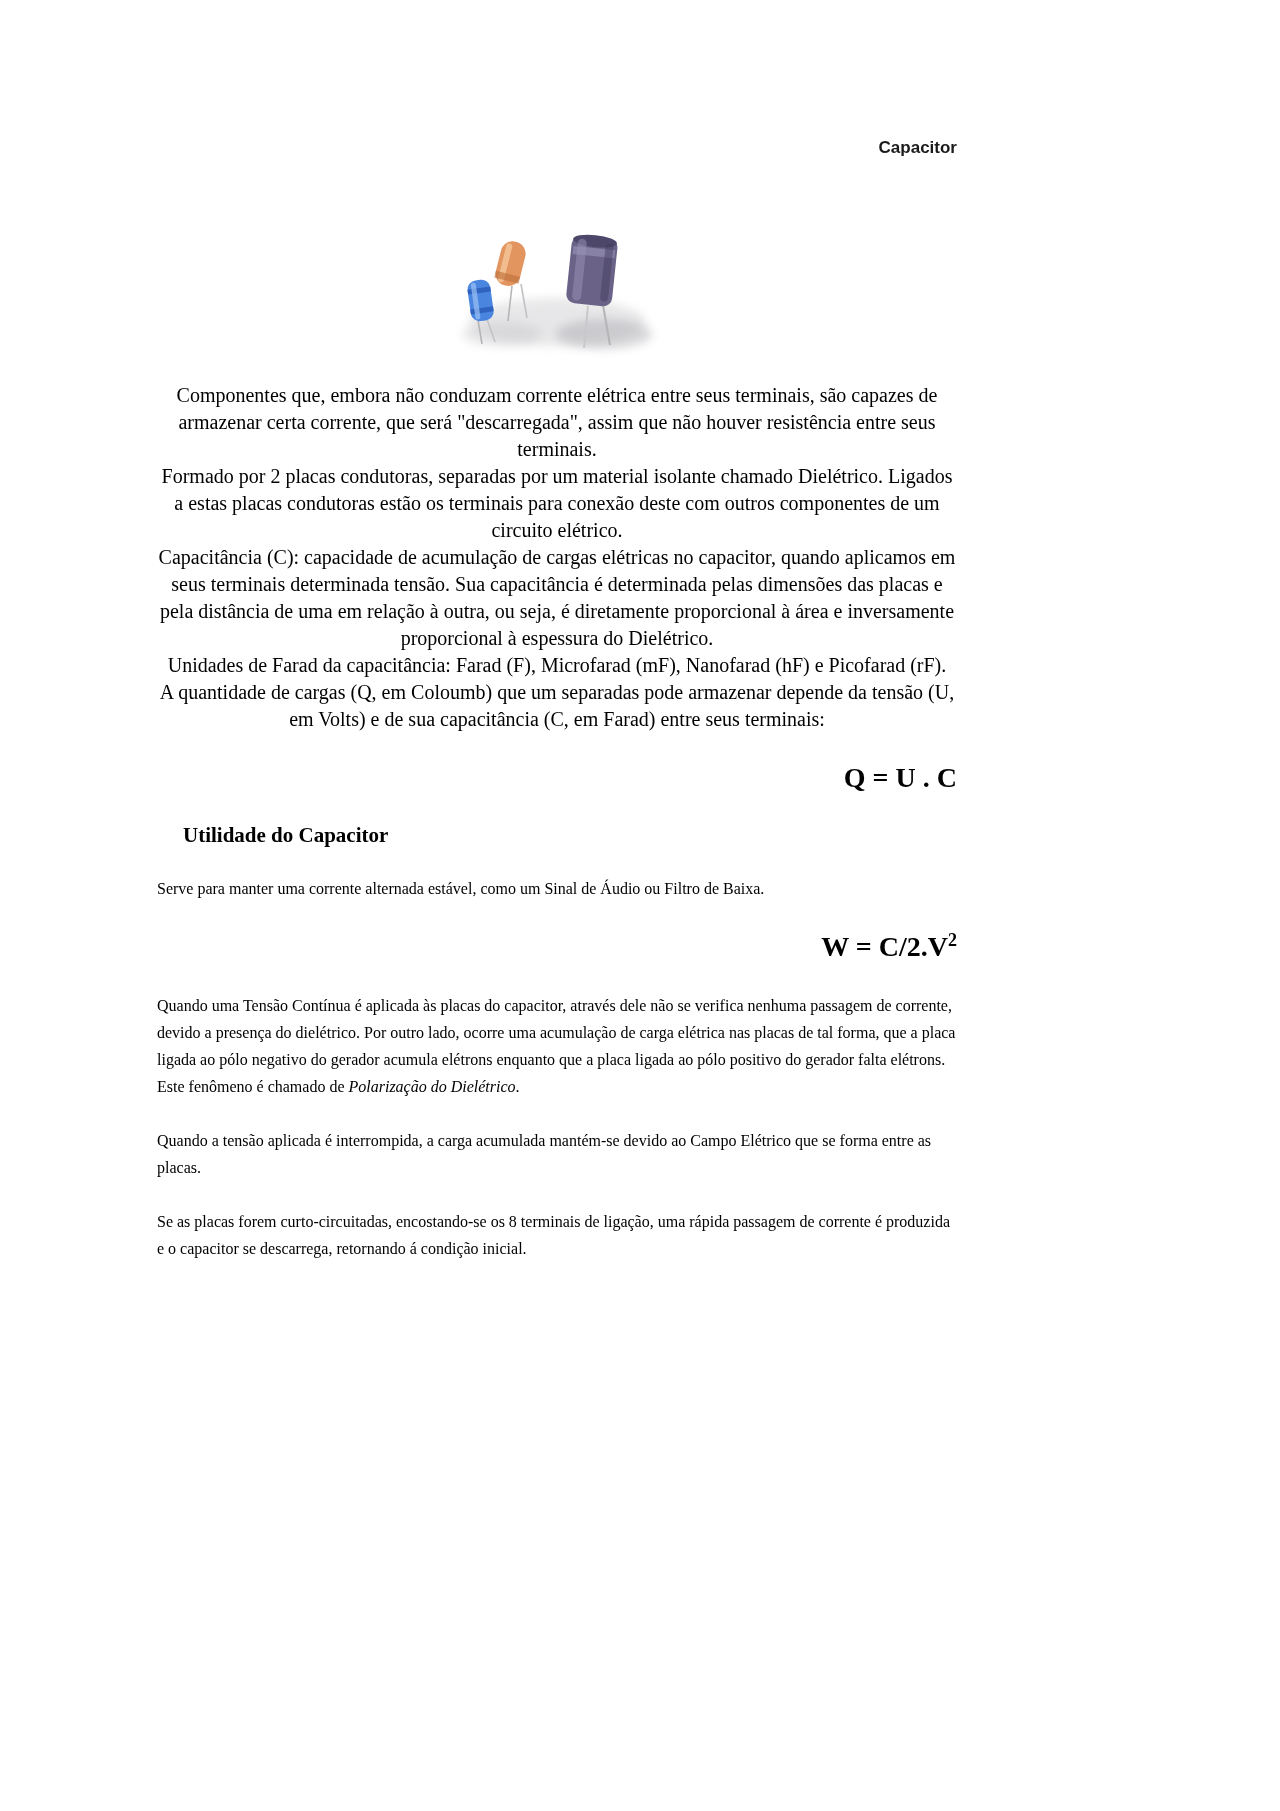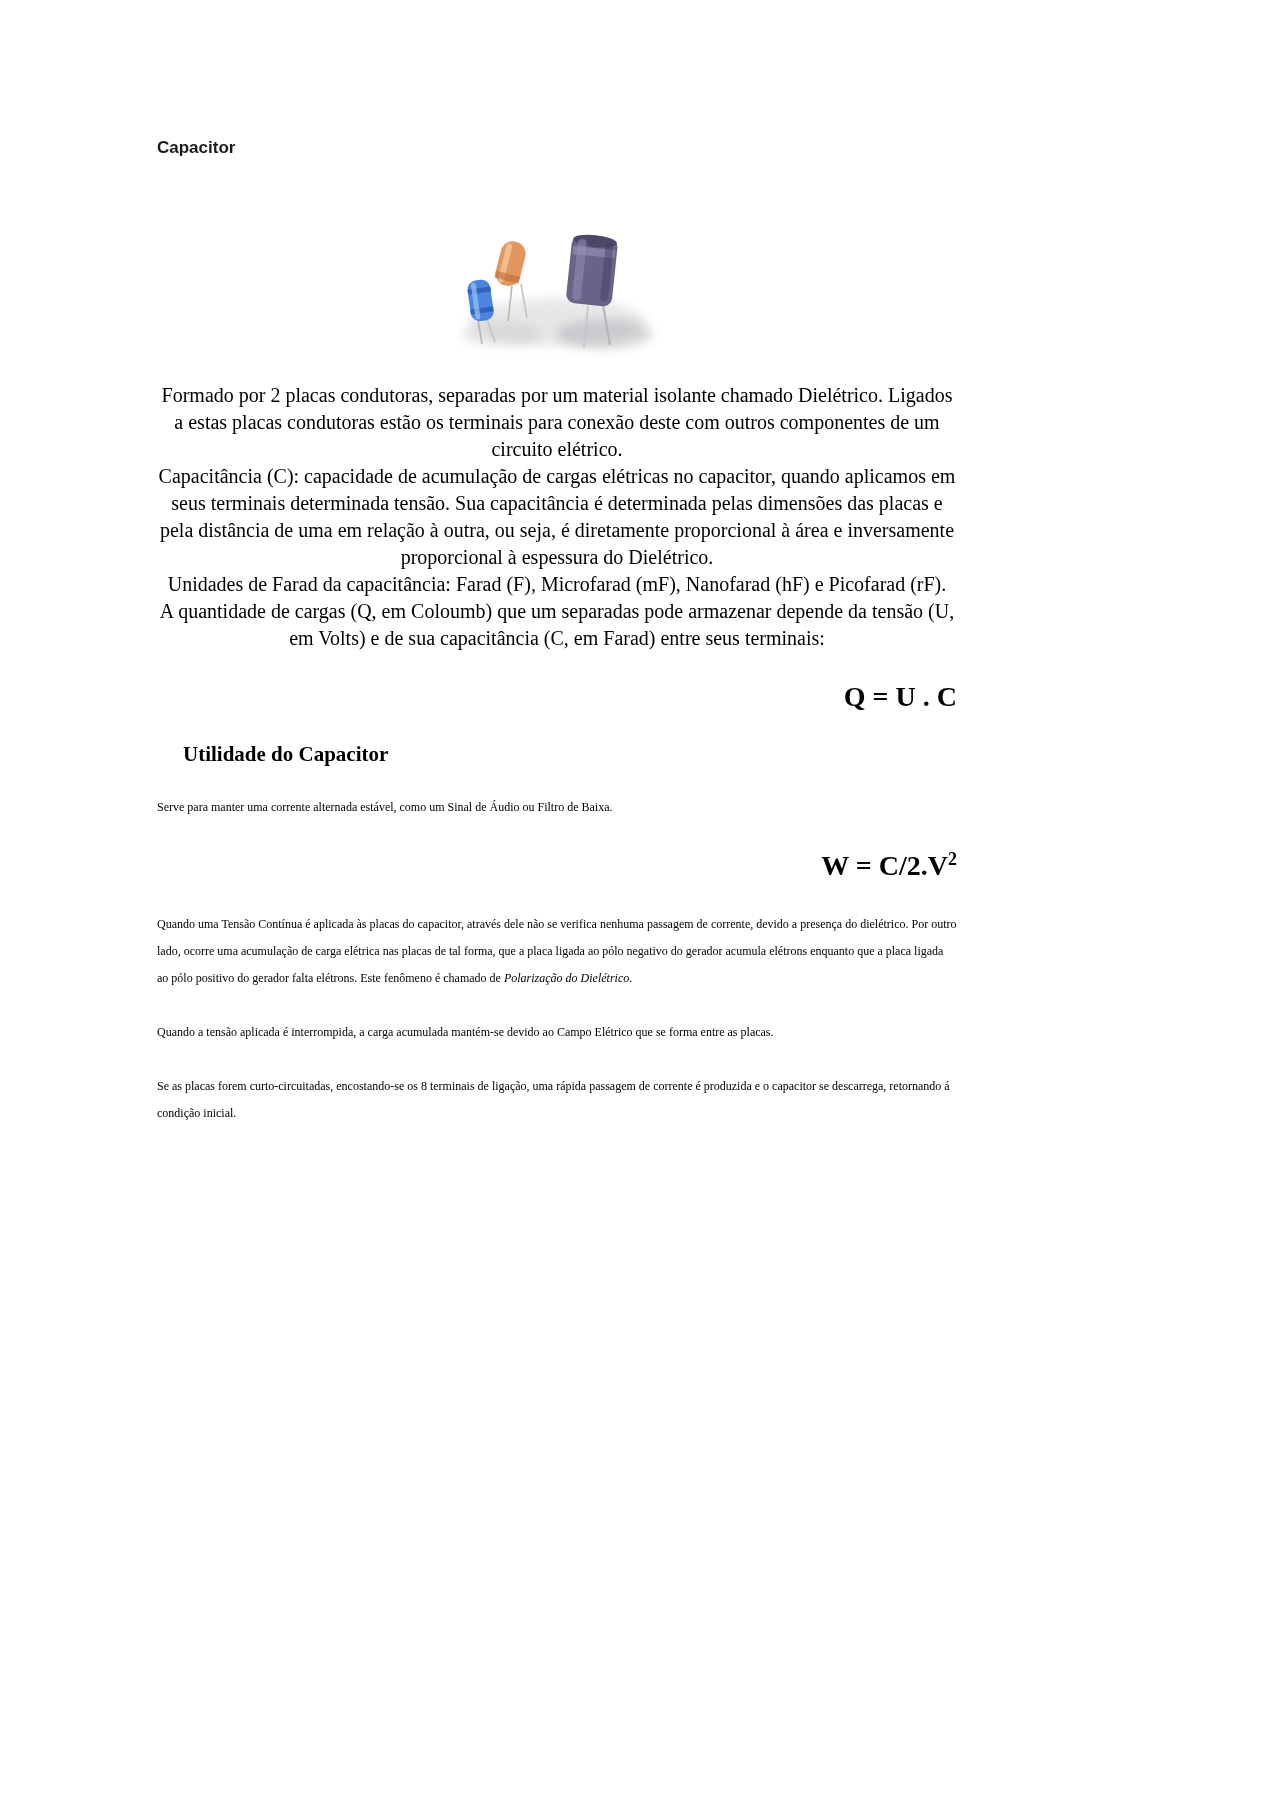--- a/index.html
+++ b/index.html
@@ -15,20 +15,21 @@
     width: 1280px;
     height: 1811px;
     padding: 138px 323px 0 157px;
     background: #ffffff;
   }
   .doc-title {
     font-family: "Liberation Sans", sans-serif;
     font-size: 17px;
     font-weight: 700;
     color: #1a1a1a;
+    text-align: right;
   }
   .figure {
     margin-top: 66px;
     height: 138px;
     text-align: center;
   }
   .centered-block {
     margin-top: 20px;
     text-align: center;
     font-size: 20px;
@@ -48,21 +49,21 @@
     line-height: 0;
   }
   h2.section-heading {
     font-size: 21px;
     font-weight: 700;
     margin-top: 16px;
     margin-left: 26px;
   }
   .left-block { text-align: left; }
   p.body-para {
-    font-size: 12px;
+    font-size: 16px;
     line-height: 27px;
     margin-top: 27px;
     text-align: left;
   }
   p.body-para.tight { margin-top: 0; }
   .serve-block { margin-top: 27px; }
   i { font-style: italic; }
 </style>
 </head>
 <body>
@@ -114,20 +115,21 @@
           <ellipse cx="150" cy="17" rx="22" ry="6" fill="#4d4769"></ellipse>
           <rect x="129" y="24" width="42" height="8" fill="#8d86ab" opacity="0.85"></rect>
           <rect x="133" y="16" width="9" height="62" rx="4.5" fill="#9a93b8" opacity="0.5"></rect>
           <rect x="161" y="18" width="8" height="58" rx="4" fill="#3f3a58" opacity="0.45"></rect>
         </g>
       </g>
     </svg>
   </div>
 
   <div class="centered-block">
+    <p>Componentes que, embora não conduzam corrente elétrica entre seus terminais, são capazes de armazenar certa corrente, que será "descarregada", assim que não houver resistência entre seus terminais.</p>
     <p>Formado por 2 placas condutoras, separadas por um material isolante chamado Dielétrico. Ligados a estas placas condutoras estão os terminais para conexão deste com outros componentes de um circuito elétrico.</p>
     <p>Capacitância (C): capacidade de acumulação de cargas elétricas no capacitor, quando aplicamos em seus terminais determinada tensão. Sua capacitância é determinada pelas dimensões das placas e pela distância de uma em relação à outra, ou seja, é diretamente proporcional à área e inversamente proporcional à espessura do Dielétrico.</p>
     <p>Unidades de Farad da capacitância: Farad (F), Microfarad (mF), Nanofarad (hF) e Picofarad (rF).</p>
     <p>A quantidade de cargas (Q, em Coloumb) que um separadas pode armazenar depende da tensão (U, em Volts) e de sua capacitância (C, em Farad) entre seus terminais:</p>
   </div>
 
   <div class="formula">Q = U . C</div>
 
   <h2 class="section-heading">Utilidade do Capacitor</h2>
 

